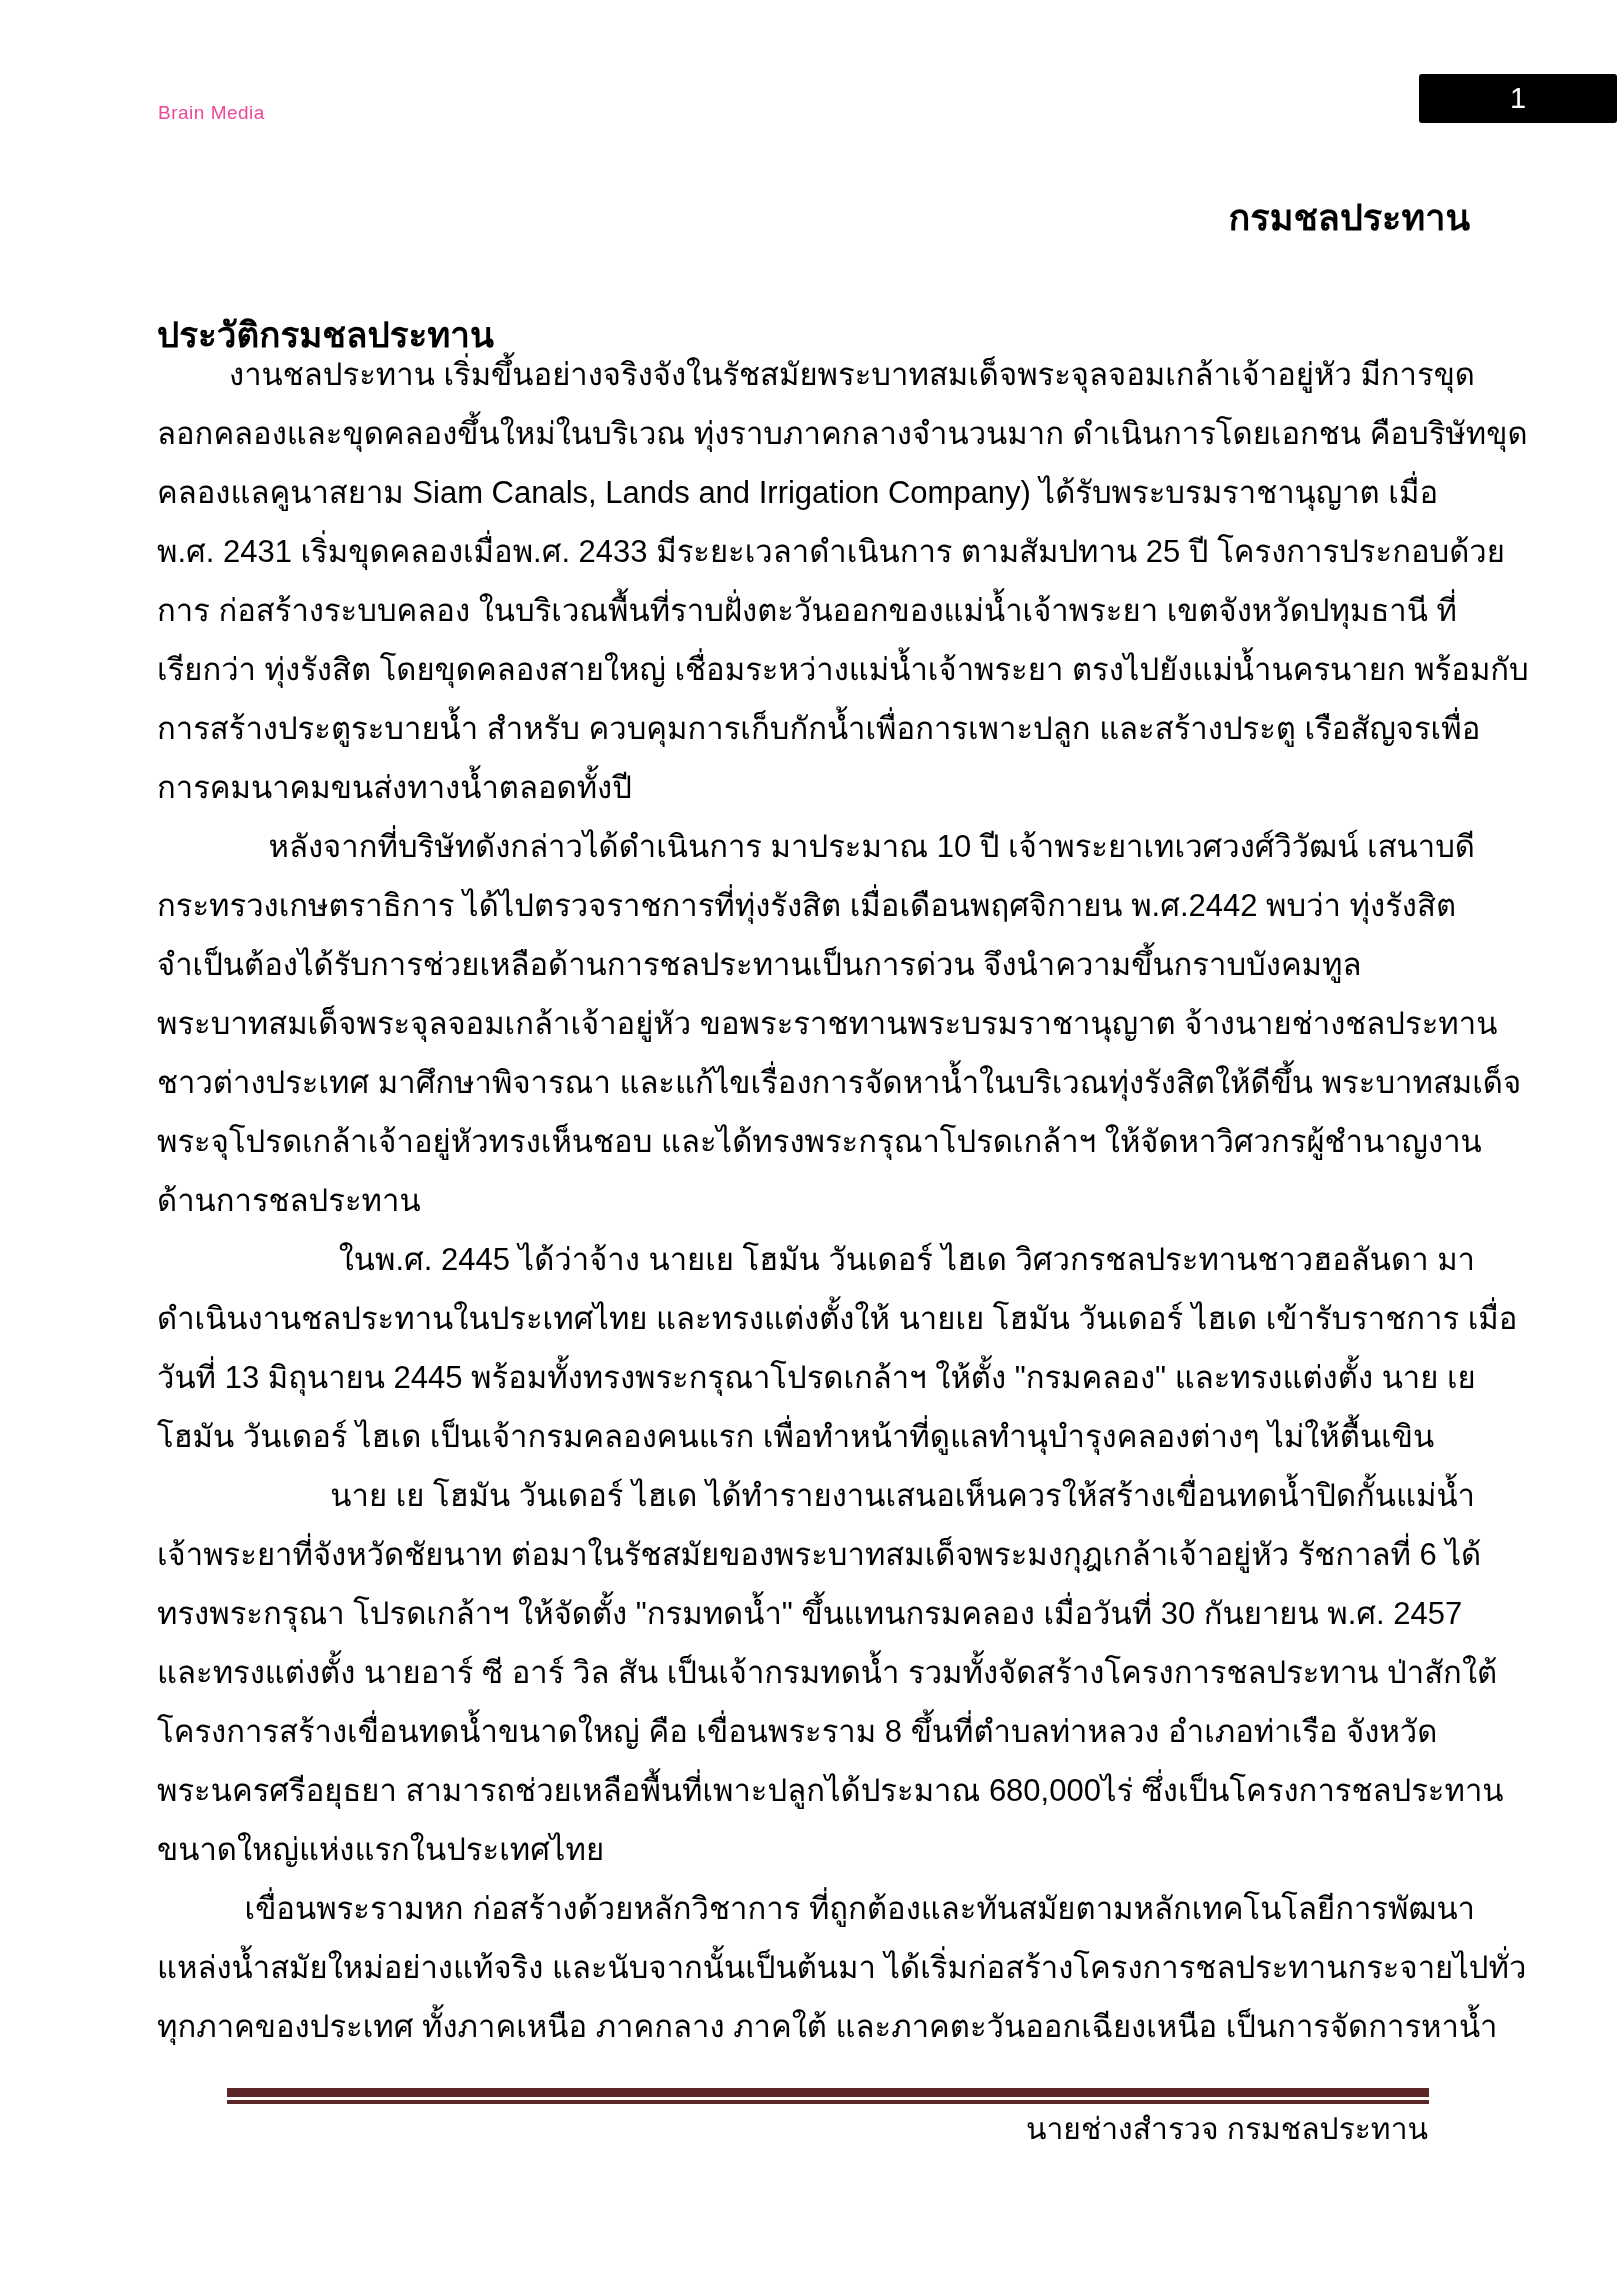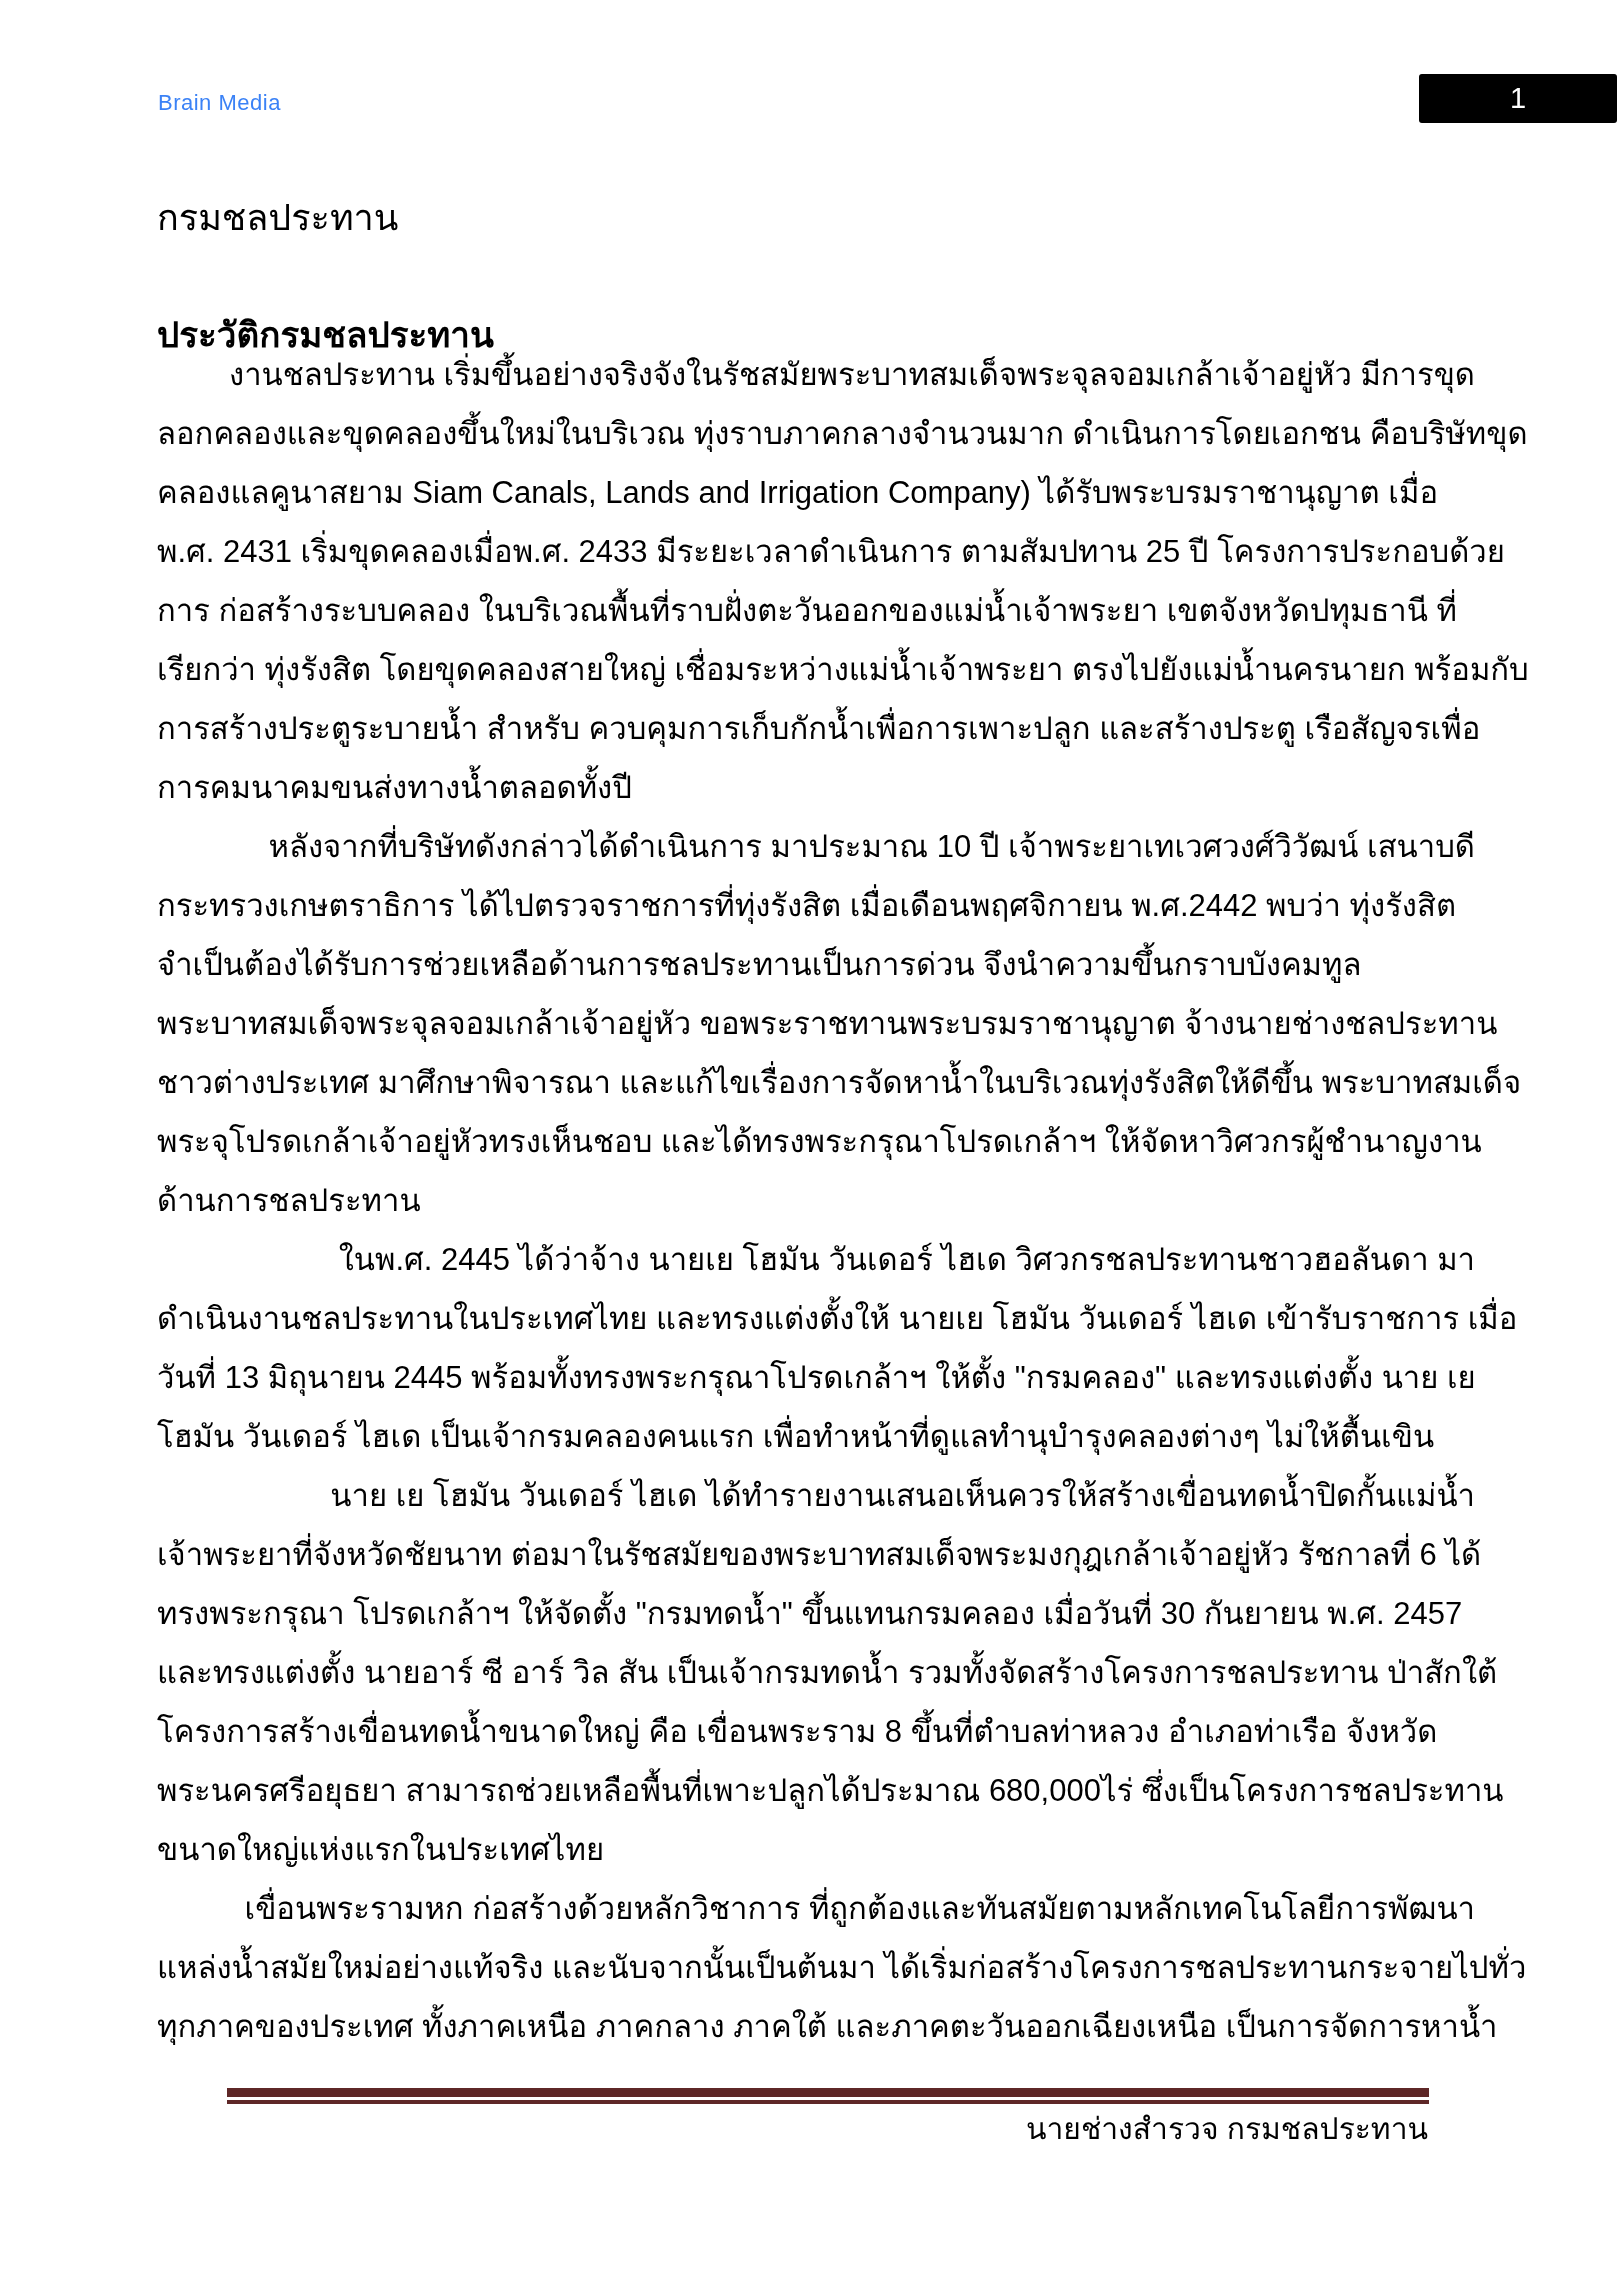--- a/index.html
+++ b/index.html
@@ -12,24 +12,24 @@
     width: 1621px;
     height: 2293px;
     background: #ffffff;
     overflow: hidden;
     font-family: "Liberation Sans", "DejaVu Sans", sans-serif;
     color: #000000;
   }
   .brand {
     position: absolute;
     left: 158px;
-    top: 90px;
-    font-size: 22px;
+    top: 102px;
+    font-size: 19px;
     letter-spacing: 0.5px;
-    color: #3b82f6;
+    color: #ec4899;
     font-family: "Liberation Sans", sans-serif;
   }
   .page-num-box {
     position: absolute;
     left: 1419px;
     top: 74px;
     width: 198px;
     height: 49px;
     background: #000000;
     border-radius: 2.9px;
@@ -40,22 +40,22 @@
   .page-num-box span {
     color: #ffffff;
     font-size: 29px;
     font-family: "Liberation Sans", sans-serif;
   }
   .doc-title {
     position: absolute;
     left: 157px;
     width: 1313px;
     top: 194px;
-    text-align: left;
-    font-weight: normal;
+    text-align: right;
+    font-weight: bold;
     font-size: 36px;
     line-height: 47px;
   }
   .section-heading {
     position: absolute;
     left: 157px;
     top: 312px;
     font-weight: bold;
     font-size: 35px;
     line-height: 45px;

